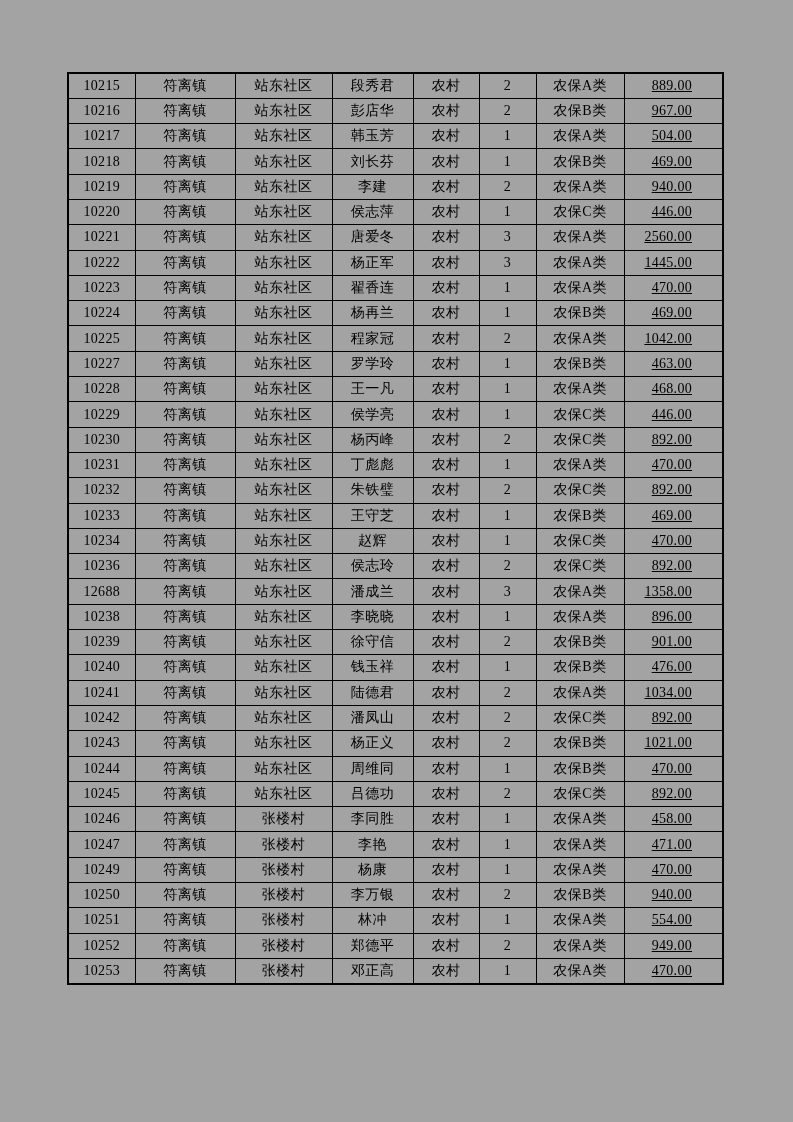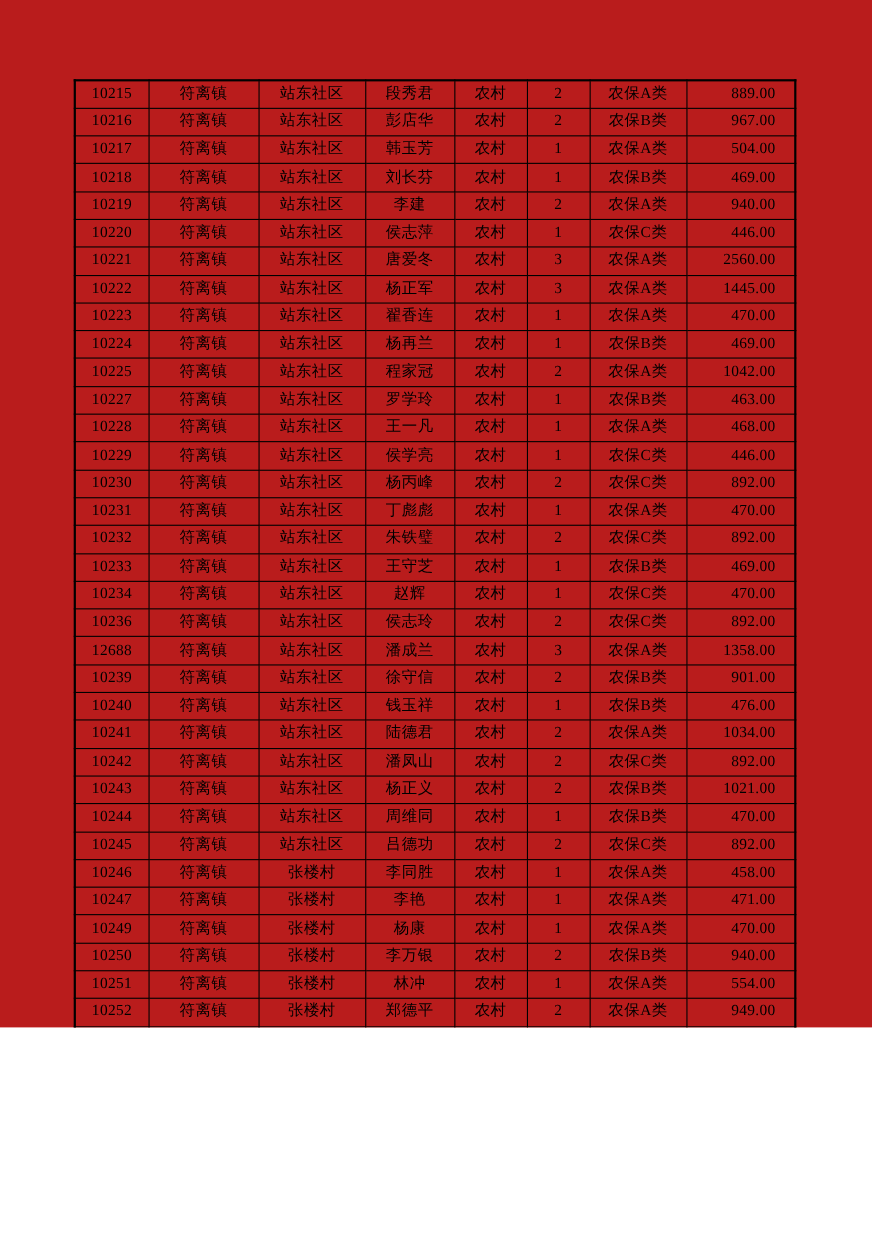--- a/index.html
+++ b/index.html
@@ -6,22 +6,22 @@
   html, body {
     width: 793px;
     height: 1122px;
     background: #ffffff;
     font-family: "Liberation Serif", "DejaVu Serif", serif;
     color: #000000;
   }
   .page {
     position: relative;
     width: 793px;
-    height: 934px;
-    background: #b91c1c;
+    height: 1122px;
+    background: #a3a3a3;
     overflow: hidden;
   }
   table.benefits {
     position: absolute;
     left: 67px;
     top: 72px;
     width: 655px;
     border-collapse: collapse;
     table-layout: fixed;
     border: 2px solid #000000;
@@ -34,22 +34,23 @@
     vertical-align: middle;
     font-size: 14px;
     line-height: 1;
     color: #000000;
     white-space: nowrap;
     overflow: hidden;
     letter-spacing: 0.5px;
   }
   table.benefits td.amount {
     text-align: right;
-    padding-right: 17px;
+    padding-right: 30px;
     letter-spacing: 0.3px;
+    text-decoration: underline;
   }
   table.benefits td.num {
     letter-spacing: 0.3px;
   }
 </style>
 </head>
 <body>
 
 <div class="page">
   <table class="benefits">
@@ -268,20 +269,30 @@
           <td class="num">12688</td>
           <td>符离镇</td>
           <td>站东社区</td>
           <td>潘成兰</td>
           <td>农村</td>
           <td class="num">3</td>
           <td>农保A类</td>
           <td class="amount">1358.00</td>
         </tr>
         <tr>
+          <td class="num">10238</td>
+          <td>符离镇</td>
+          <td>站东社区</td>
+          <td>李晓晓</td>
+          <td>农村</td>
+          <td class="num">1</td>
+          <td>农保A类</td>
+          <td class="amount">896.00</td>
+        </tr>
+        <tr>
           <td class="num">10239</td>
           <td>符离镇</td>
           <td>站东社区</td>
           <td>徐守信</td>
           <td>农村</td>
           <td class="num">2</td>
           <td>农保B类</td>
           <td class="amount">901.00</td>
         </tr>
         <tr>

